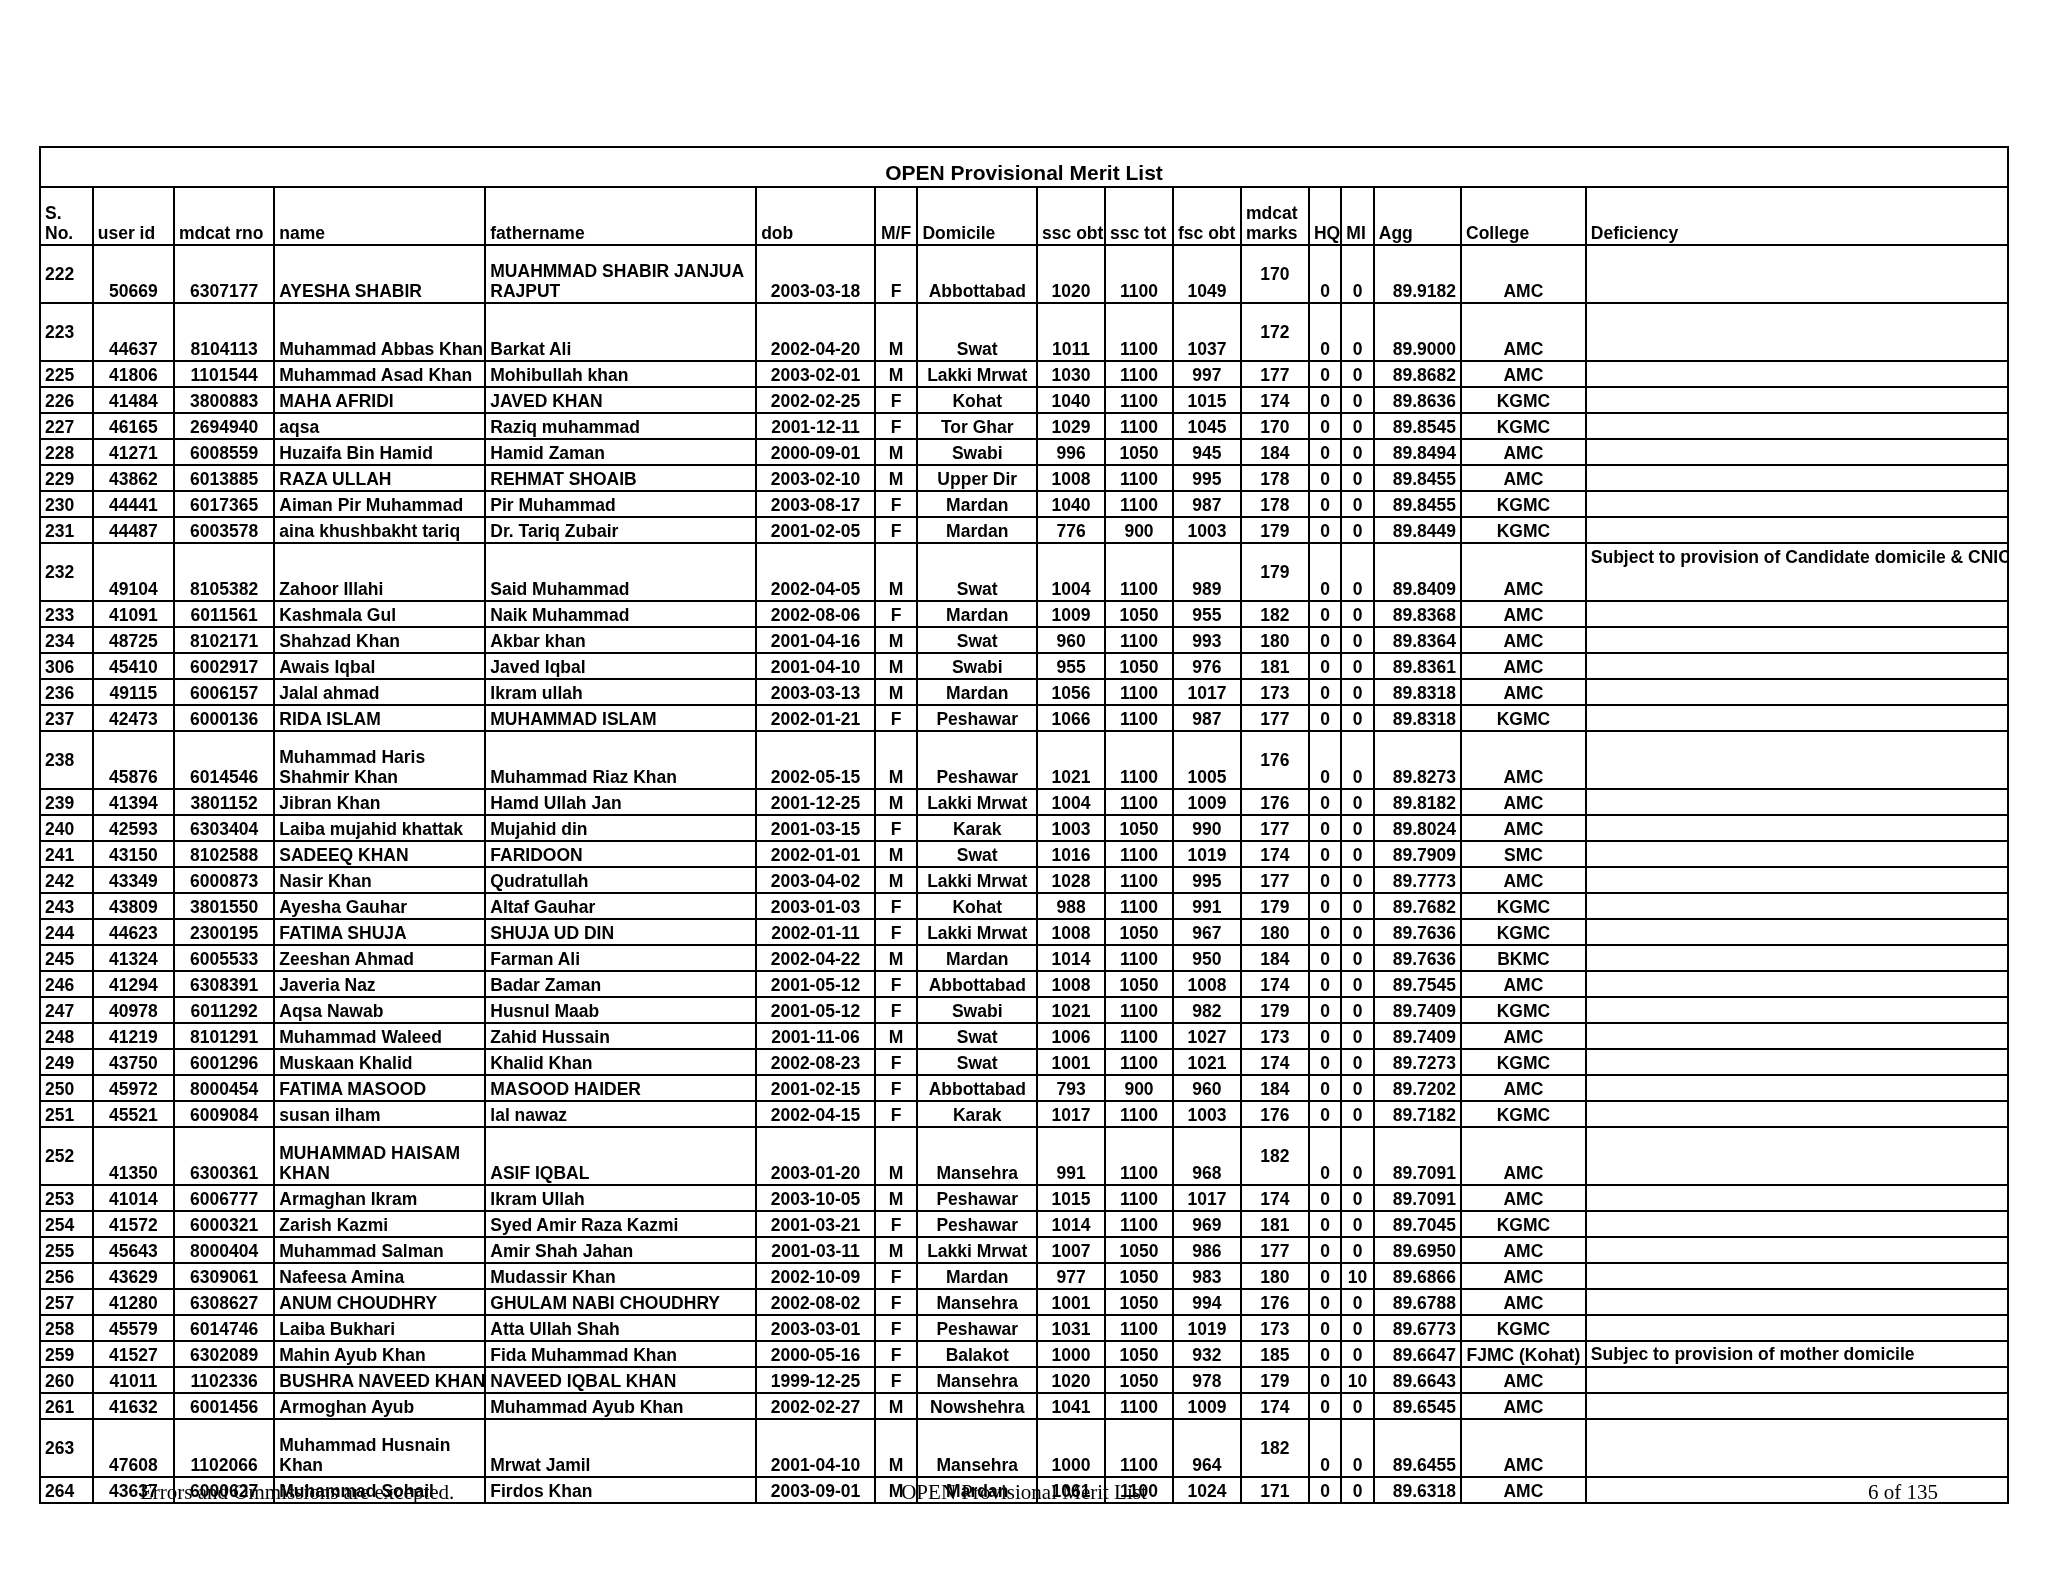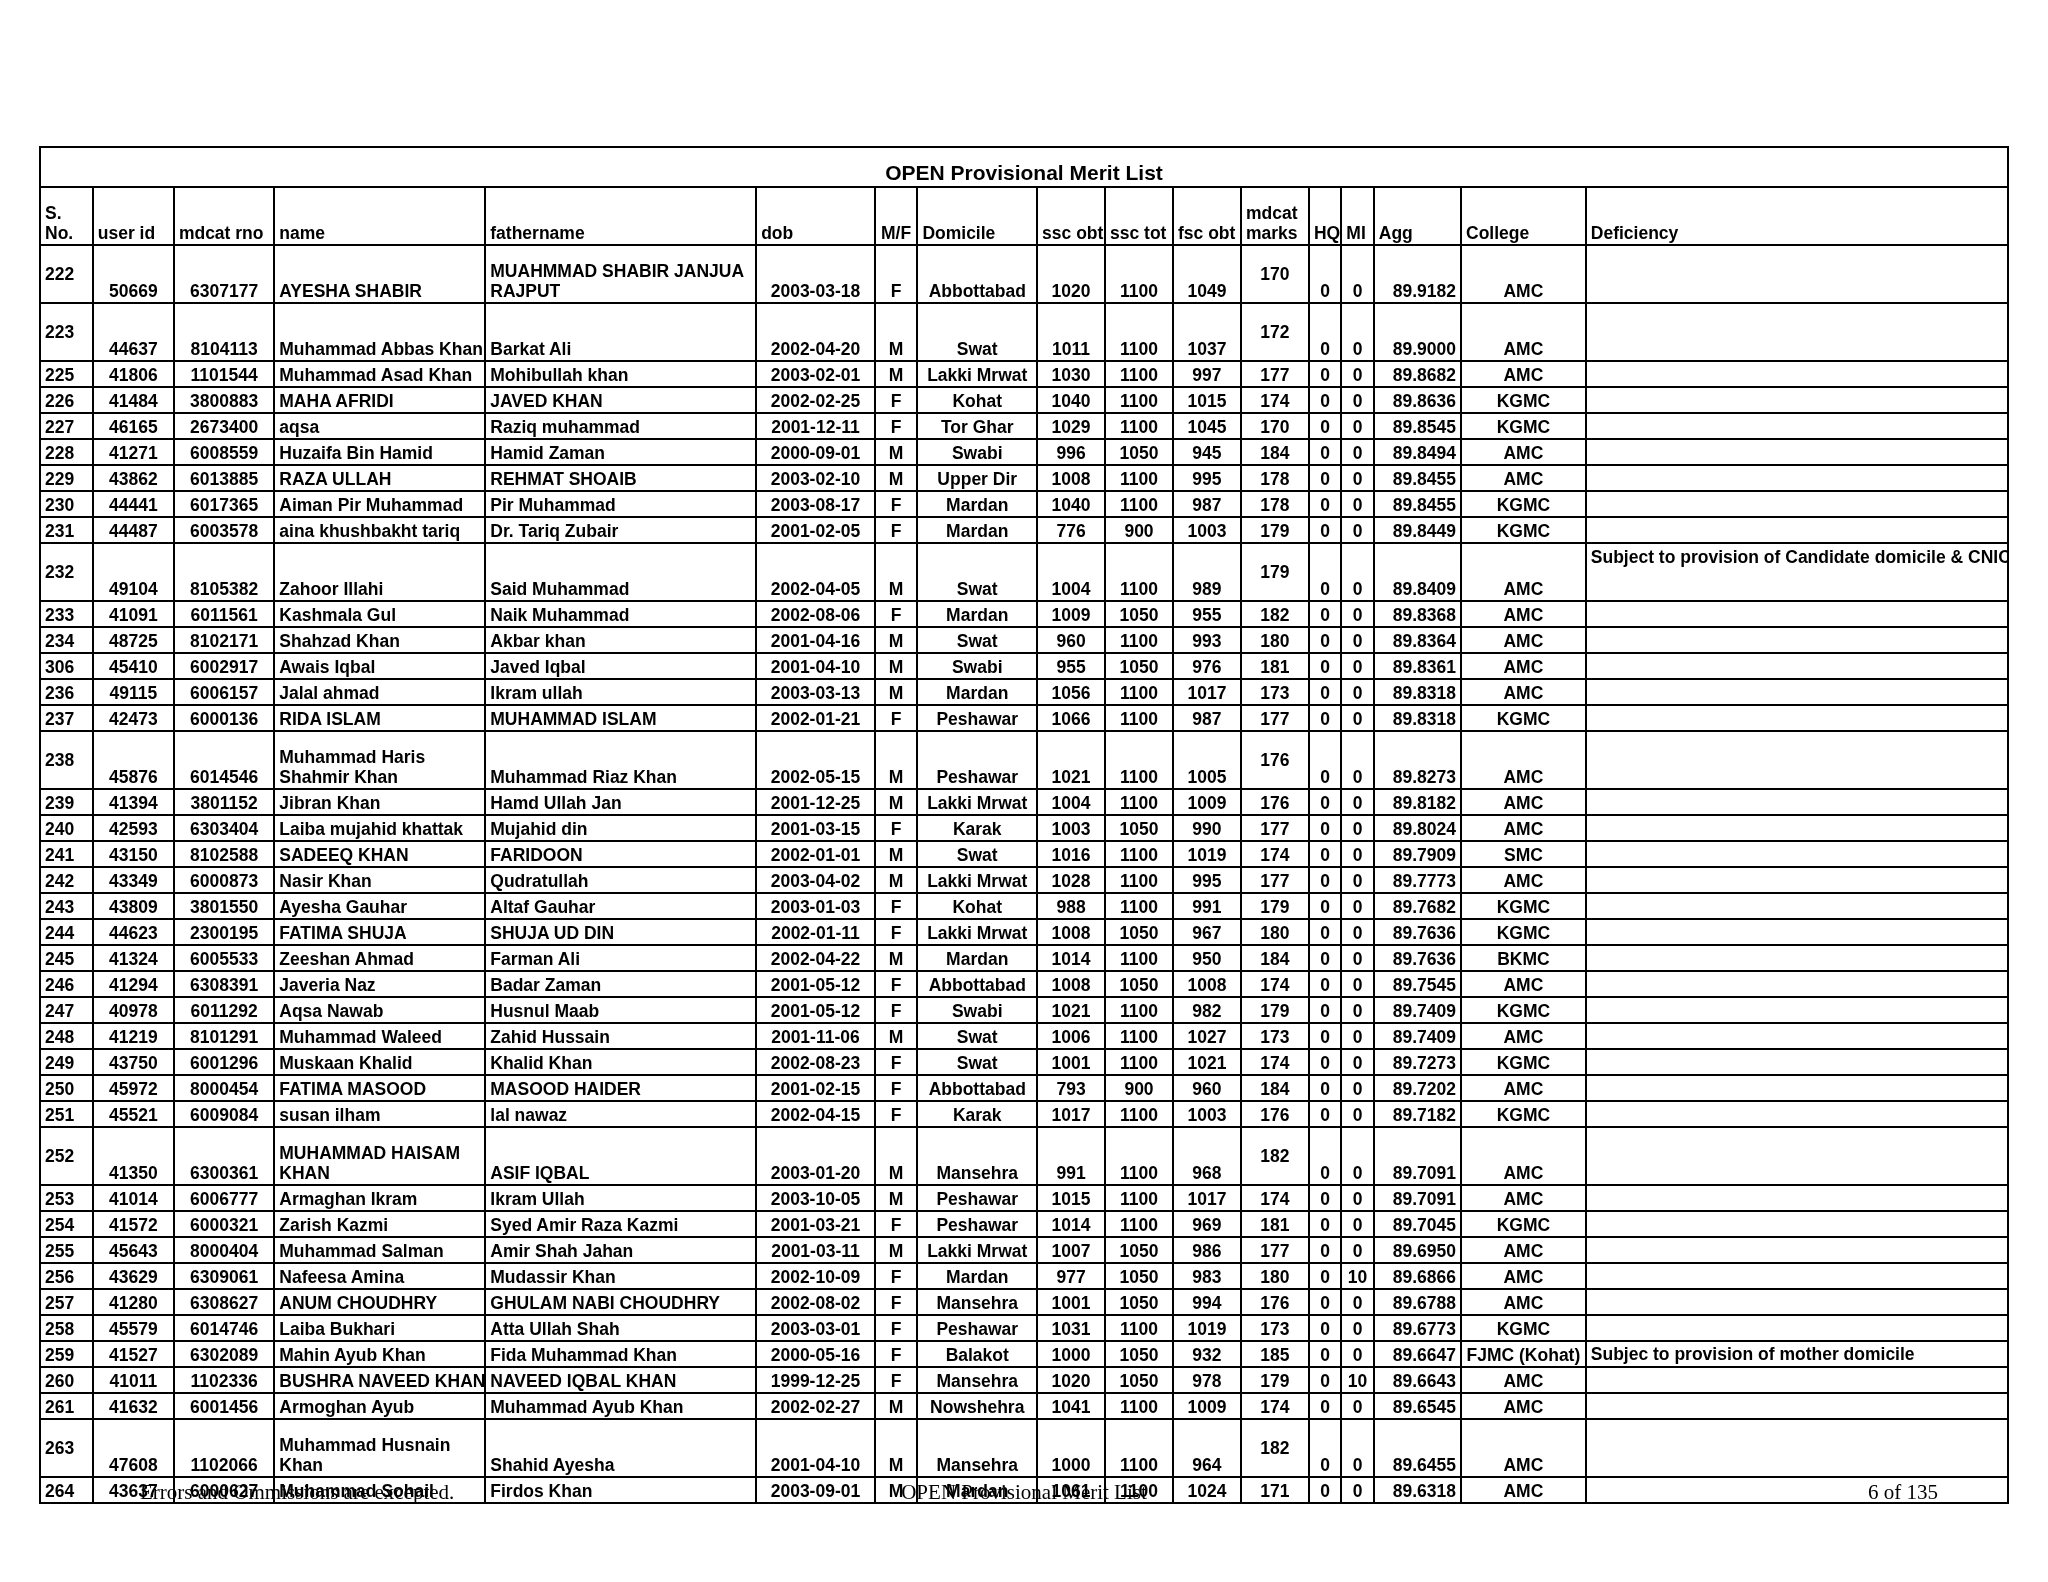--- a/index.html
+++ b/index.html
@@ -244,21 +244,21 @@
             <td class="mdm">174</td>
             <td class="num">0</td>
             <td class="num">0</td>
             <td class="agg">89.8636</td>
             <td class="ctr">KGMC</td>
             <td class="deficiency"></td>
           </tr>
           <tr class="r-normal">
             <td class="sno">227</td>
             <td class="num">46165</td>
-            <td class="num">2673400</td>
+            <td class="num">2694940</td>
             <td class="txt">aqsa</td>
             <td class="txt">Raziq muhammad</td>
             <td class="ctr">2001-12-11</td>
             <td class="ctr">F</td>
             <td class="ctr">Tor Ghar</td>
             <td class="num">1029</td>
             <td class="num">1100</td>
             <td class="num">1045</td>
             <td class="mdm">170</td>
             <td class="num">0</td>
@@ -911,21 +911,21 @@
             <td class="num">0</td>
             <td class="agg">89.6545</td>
             <td class="ctr">AMC</td>
             <td class="deficiency"></td>
           </tr>
           <tr class="r-tall">
             <td class="sno">263</td>
             <td class="num">47608</td>
             <td class="num">1102066</td>
             <td class="txt wrapname">Muhammad Husnain Khan</td>
-            <td class="txt">Shahid Ayesha</td>
+            <td class="txt">Mrwat Jamil</td>
             <td class="ctr">2001-04-10</td>
             <td class="ctr">M</td>
             <td class="ctr">Mansehra</td>
             <td class="num">1000</td>
             <td class="num">1100</td>
             <td class="num">964</td>
             <td class="mdm">182</td>
             <td class="num">0</td>
             <td class="num">0</td>
             <td class="agg">89.6455</td>

